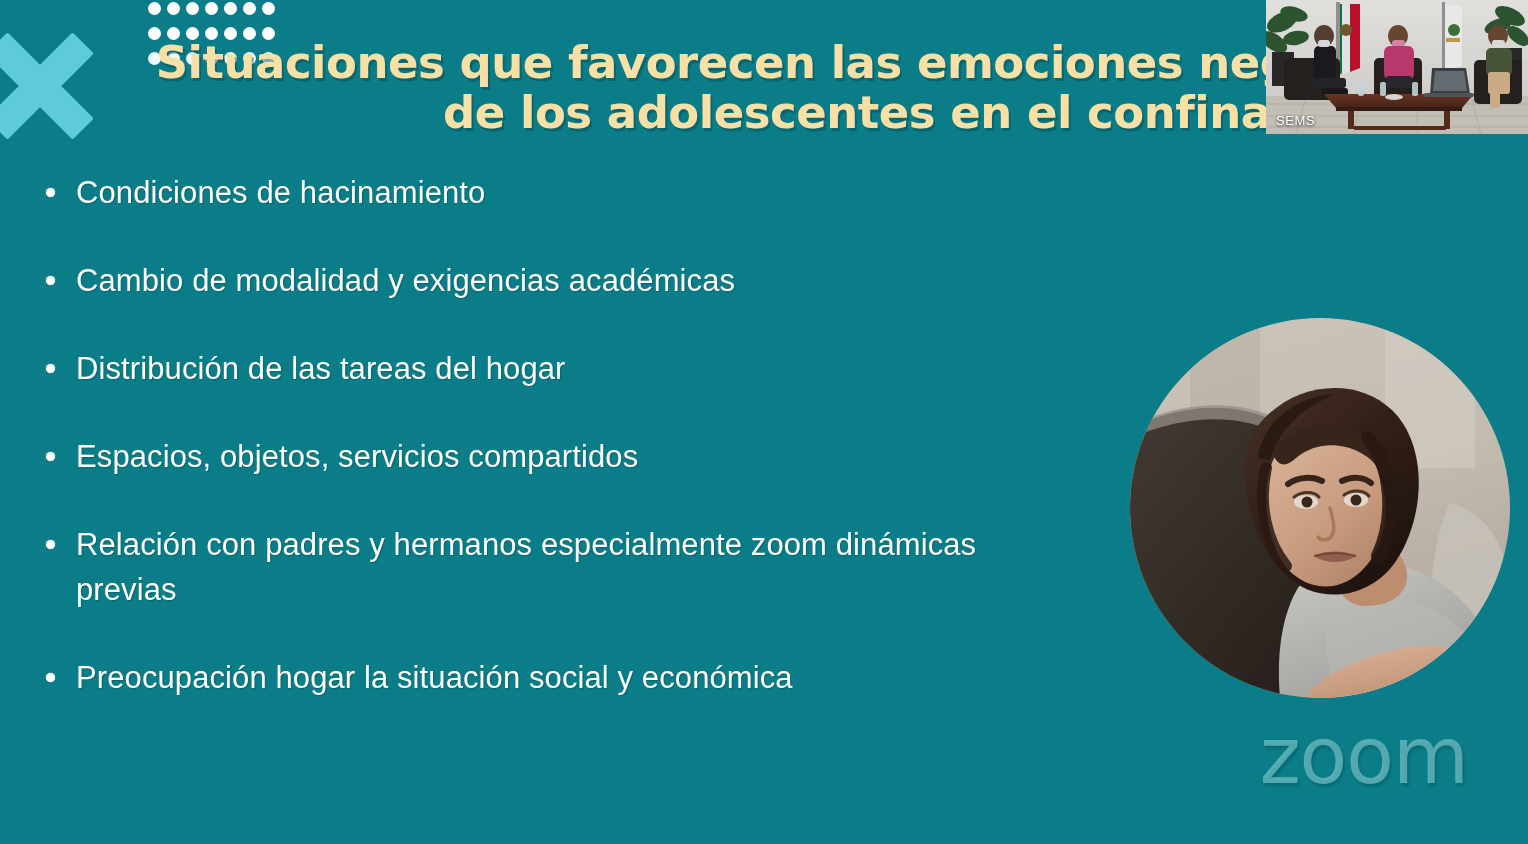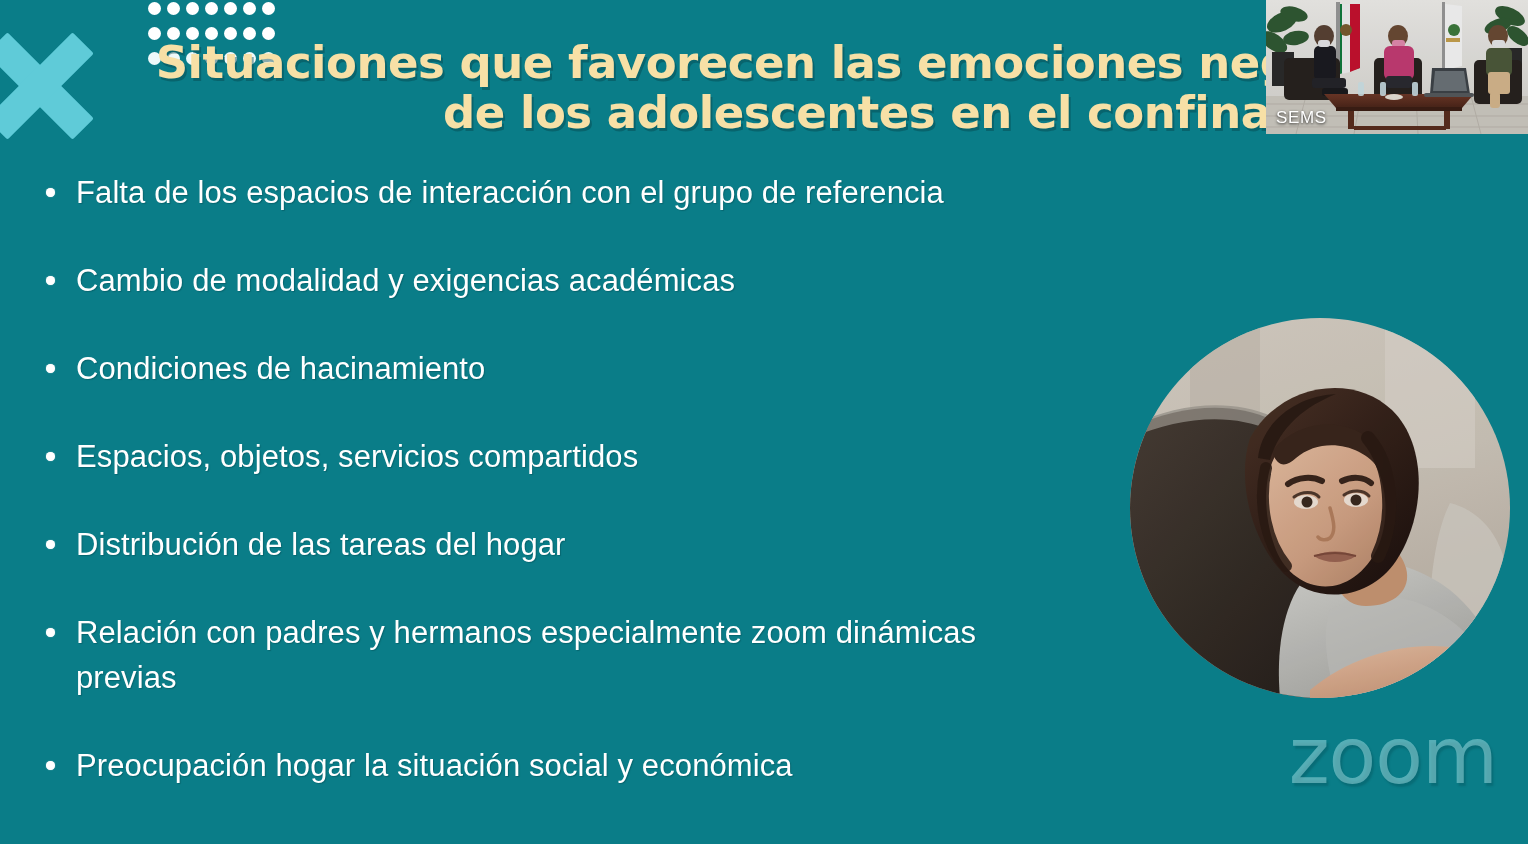--- a/index.html
+++ b/index.html
@@ -121,21 +121,21 @@
     width: 380px;
     height: 380px;
     border-radius: 50%;
     overflow: hidden;
   }
   .photo-circle svg { display: block; }
 
   
   .zoom-wm {
     position: absolute;
-    right: 31px;
+    right: 60px;
     bottom: 48px;
     color: rgba(150,215,220,0.55);
     font-family: "DejaVu Sans", sans-serif;
     font-size: 78px;
     font-weight: 400;
     letter-spacing: -1px;
     line-height: 80px;
     text-shadow: 2px 3px 2px rgba(5,60,66,0.25);
     user-select: none;
     margin-top: 48px;
@@ -150,21 +150,21 @@
     height: 134px;
     overflow: hidden;
     background: #2c2a28;
   }
   .video-tile svg { display: block; }
   .video-label {
     position: absolute;
     left: 10px;
     bottom: 6px;
     color: #ffffff;
-    font-size: 17px;
+    font-size: 13px;
     font-weight: 400;
     letter-spacing: 0.6px;
     text-shadow: 0 1px 3px rgba(0,0,0,0.85);
   }
 </style>
 </head>
 <body>
 
 <div class="stage">
 
@@ -198,37 +198,33 @@
   </div>
 
   <div class="title-block">
     <div class="title-line l1">Situaciones que favorecen las emociones negativas</div>
     <div class="title-line l2">de los adolescentes en el confinamiento</div>
   </div>
 
   <div class="bullets">
     <div class="bullet-row">
       <span class="bullet-dot"></span>
-      <span class="bullet-text">Falta de los espacios de interacción con el grupo de referencia</span>
+      <span class="bullet-text">Condiciones de hacinamiento</span>
     </div>
     <div class="bullet-row">
       <span class="bullet-dot"></span>
       <span class="bullet-text">Cambio de modalidad y exigencias académicas</span>
     </div>
     <div class="bullet-row">
       <span class="bullet-dot"></span>
-      <span class="bullet-text">Condiciones de hacinamiento</span>
+      <span class="bullet-text">Distribución de las tareas del hogar</span>
     </div>
     <div class="bullet-row">
       <span class="bullet-dot"></span>
       <span class="bullet-text">Espacios, objetos, servicios compartidos</span>
-    </div>
-    <div class="bullet-row">
-      <span class="bullet-dot"></span>
-      <span class="bullet-text">Distribución de las tareas del hogar</span>
     </div>
     <div class="bullet-row">
       <span class="bullet-dot"></span>
       <span class="bullet-text">Relación con padres y hermanos especialmente zoom dinámicas previas</span>
     </div>
     <div class="bullet-row">
       <span class="bullet-dot"></span>
       <span class="bullet-text">Preocupación hogar la situación social y económica</span>
     </div>
   </div>

